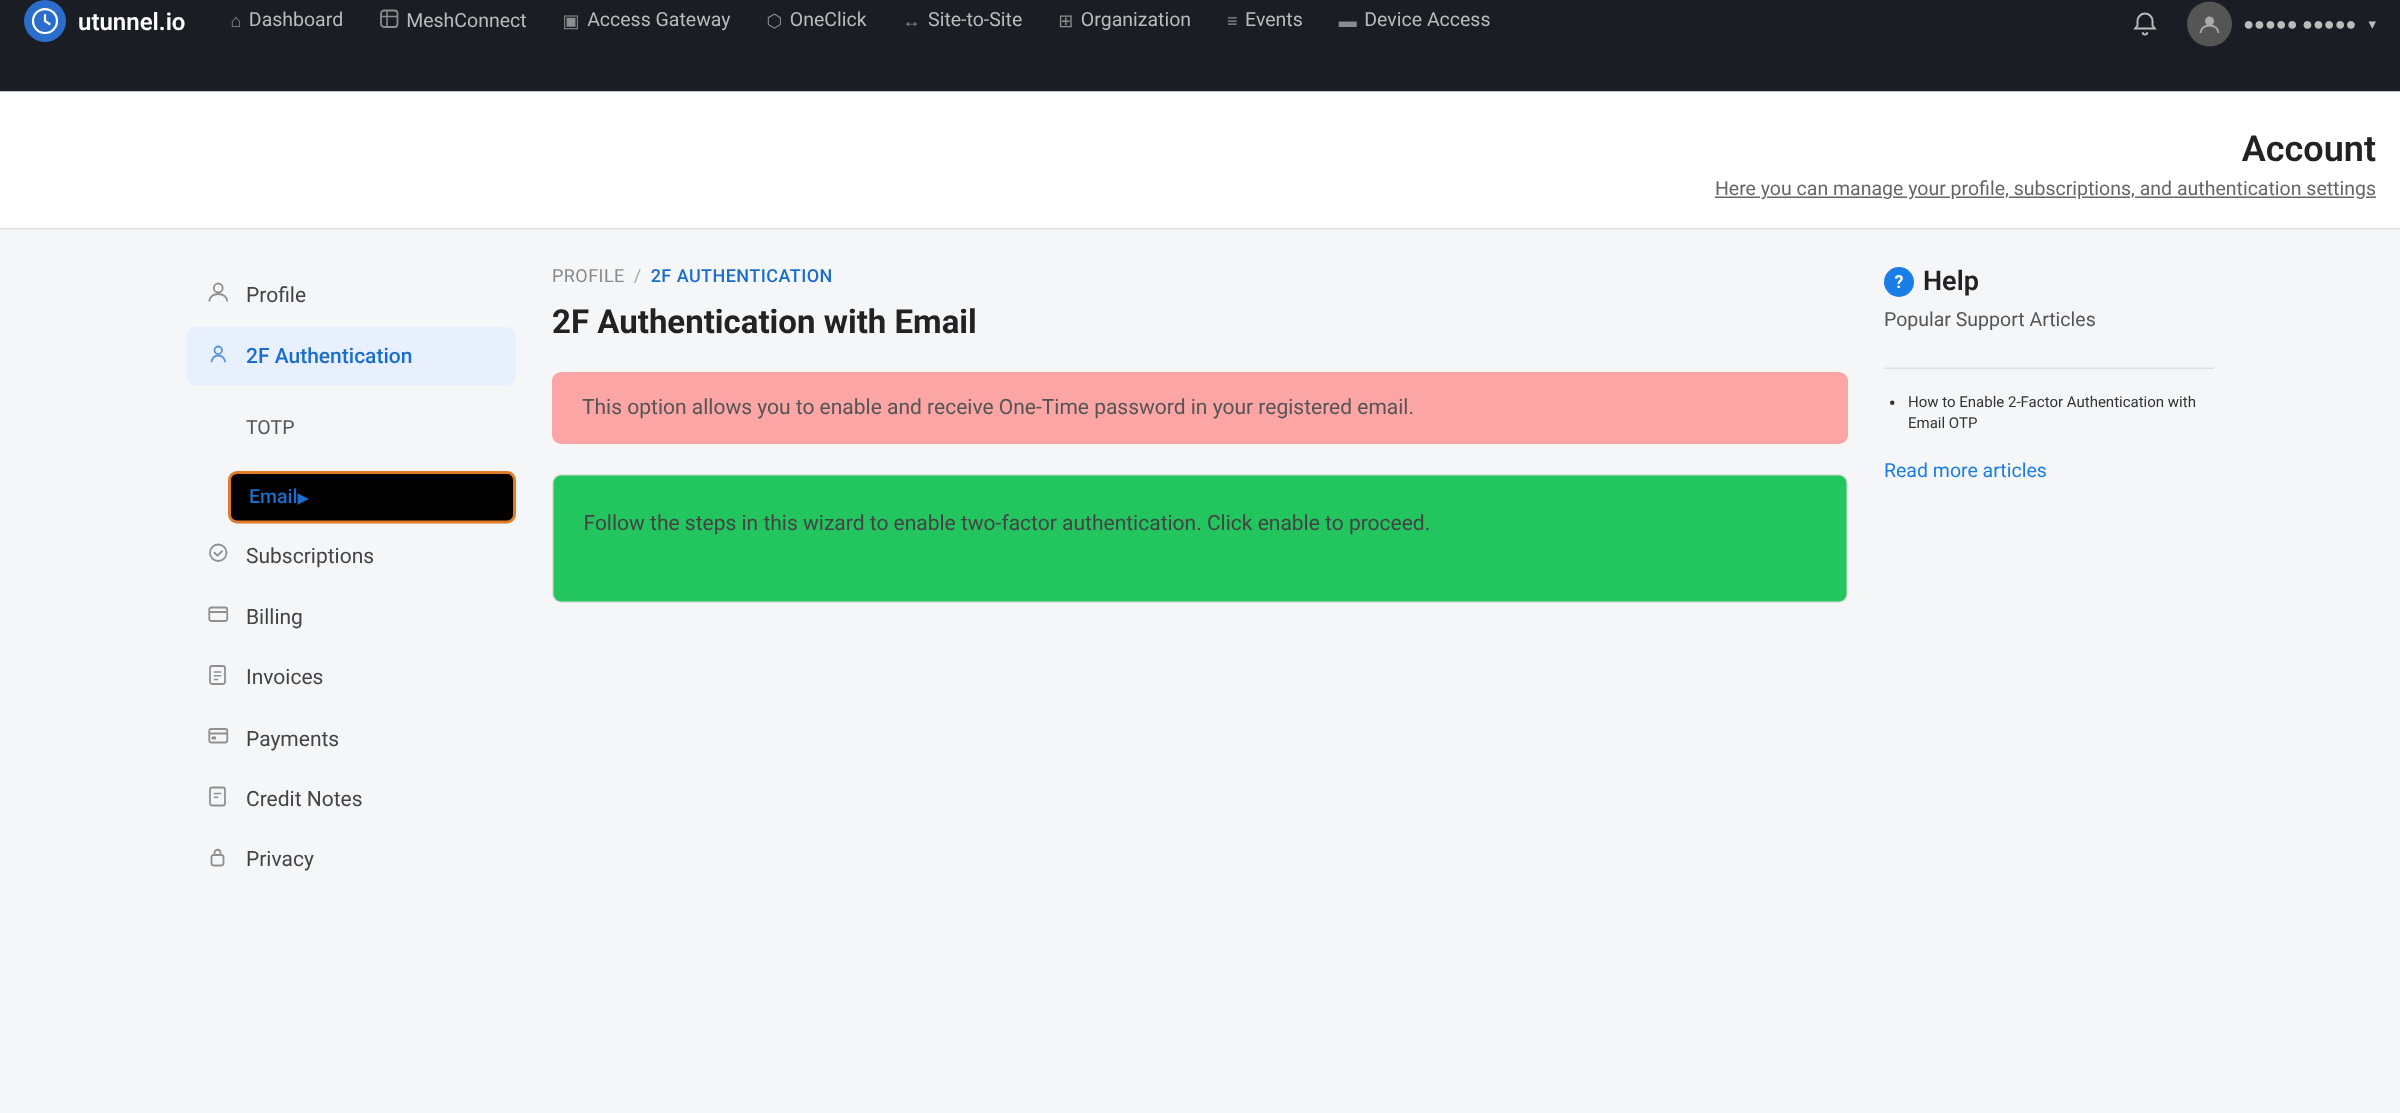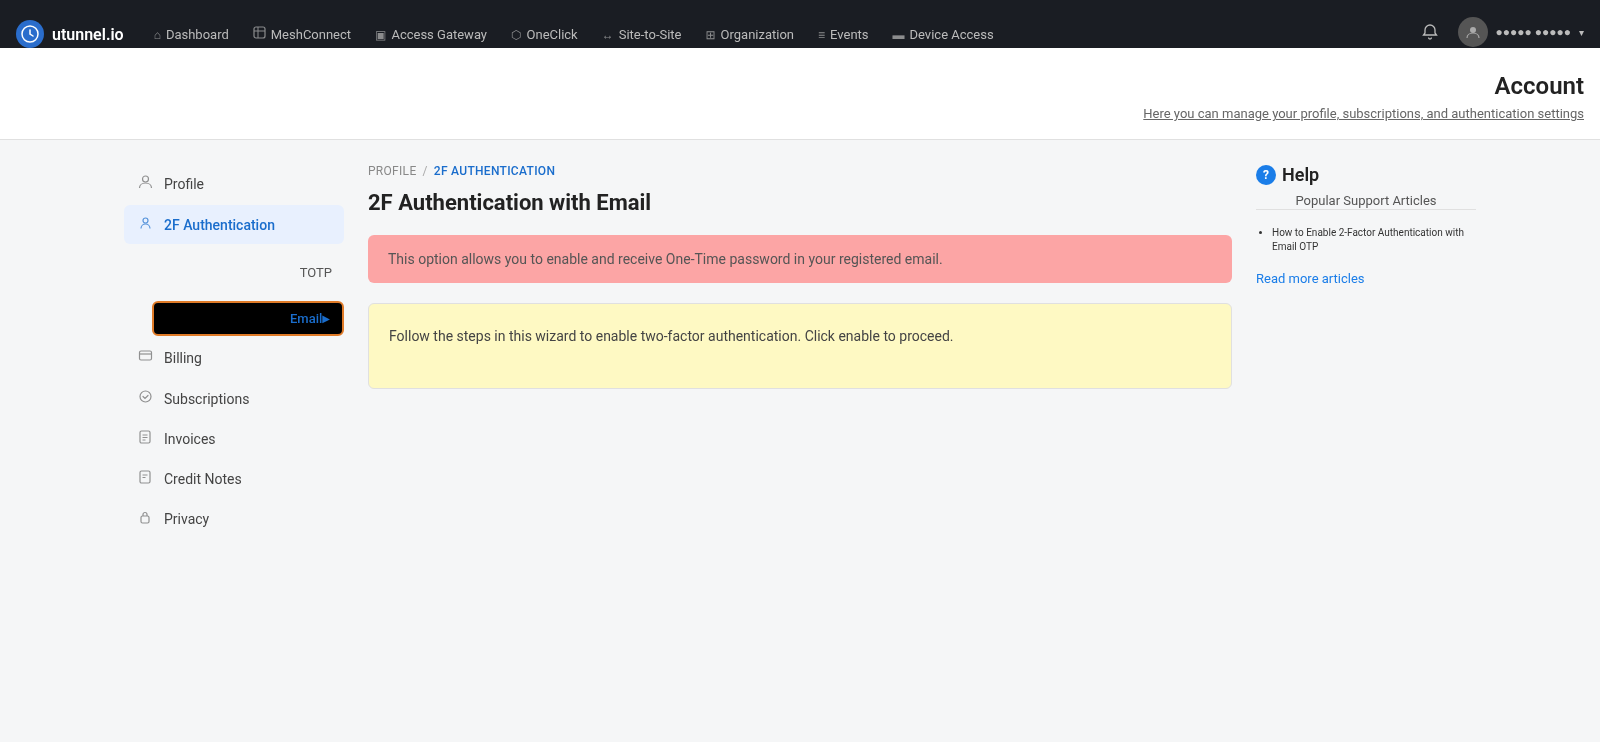--- a/index.html
+++ b/index.html
@@ -3,22 +3,22 @@
   <meta charset="utf-8">
   <style>
     * { box-sizing: border-box; margin: 0; padding: 0; }
     body { font-family: -apple-system, BlinkMacSystemFont, 'Segoe UI', Roboto, sans-serif; background: #f5f6f7; color: #333; font-size: 14px; }
 
     
     .topnav {
       background: #1a1d23;
       color: #ccc;
       display: flex;
-      align-items: flex-end;
-      height: 48px;
+      align-items: flex-start;
+      height: 61px;
       padding: 0 16px;
       gap: 4px;
     }
     .topnav-logo {
       display: flex;
       align-items: center;
       gap: 8px;
       color: #fff;
       font-size: 16px;
       font-weight: 600;
@@ -120,21 +120,21 @@
       font-size: 14px;
       margin-bottom: 2px;
       transition: background 0.15s;
     }
     .sidebar-item.active { background: #e8f0fe; color: #1a6dcc; font-weight: 500; }
     .sidebar-item-icon { font-size: 15px; opacity: 0.7; width: 18px; text-align: center; }
     .sidebar-sub { margin-left: 28px; }
     .sidebar-sub-item {
       display: flex;
       align-items: center;
-      justify-content: flex-end;
+      justify-content: flex-start;
       padding: 8px 12px;
       border-radius: 6px;
       cursor: pointer;
       color: #555;
       font-size: 13px;
       margin-bottom: 2px;
       transition: background 0.15s;
       margin-top: 13px;
     }
     .sidebar-sub-item.active-email {
@@ -173,21 +173,21 @@
     .info-box {
       background: #fca5a5;
       border-radius: 6px;
       padding: 16px 20px;
       color: #555;
       font-size: 14px;
       margin-bottom: 20px;
     }
 
     .wizard-box {
-      background: #fef9c3;
+      background: #22c55e;
       border: 1px solid #e0e0e0;
       border-radius: 6px;
       padding: 24px 20px;
     }
     .wizard-text {
       font-size: 14px;
       color: #444;
       margin-bottom: 20px;
     }
     .enable-btn {
@@ -225,22 +225,21 @@
       background: #1a7de8;
       border-radius: 50%;
       color: #fff;
       display: flex; align-items: center; justify-content: center;
       font-size: 12px;
       font-weight: bold;
     }
     .help-subtitle {
       font-size: 13px;
       color: #555;
-      margin-bottom: 1px;
-      text-align: center;
+      margin-bottom: 24px;
     }
     .help-divider {
       border: none;
       border-top: 1px solid #e0e0e0;
       margin-bottom: 16px;
     }
     .help-articles { list-style: disc; padding-left: 16px; margin-bottom: 16px; }
     .help-articles li { font-size: 10px; color: #333; margin-bottom: 8px; line-height: 1.4; }
     .read-more { color: #1a7de8; font-size: 13px; cursor: pointer; text-decoration: none; }
   </style>
@@ -350,47 +349,57 @@
       </div>
       <div class="sidebar-sub-item active-email">
         <span>Email</span>
         <span style="font-size:10px; color:#1a6dcc;">▶</span>
       </div>
     </div>
 
     <div class="sidebar-item">
       <span class="sidebar-item-icon">
         <svg width="15" height="15" viewBox="0 0 15 15" fill="none">
+            <circle cx="7.5" cy="7.5" r="5.5" stroke="#666" stroke-width="1.2"></circle>
+            <path d="M5 7.5l2 2 3-3" stroke="#666" stroke-width="1.2" stroke-linecap="round"></path>
+          </svg>
+      </span>
+      <span>Subscriptions</span>
+    </div>
+
+    <div class="sidebar-item">
+      <span class="sidebar-item-icon">
+        <svg width="15" height="15" viewBox="0 0 15 15" fill="none">
             <rect x="1.5" y="3" width="12" height="9" rx="1.5" stroke="#666" stroke-width="1.2"></rect>
             <path d="M1.5 6h12" stroke="#666" stroke-width="1.2"></path>
           </svg>
       </span>
       <span>Billing</span>
-    </div>
-
-    <div class="sidebar-item">
-      <span class="sidebar-item-icon">
-        <svg width="15" height="15" viewBox="0 0 15 15" fill="none">
-            <circle cx="7.5" cy="7.5" r="5.5" stroke="#666" stroke-width="1.2"></circle>
-            <path d="M5 7.5l2 2 3-3" stroke="#666" stroke-width="1.2" stroke-linecap="round"></path>
-          </svg>
-      </span>
-      <span>Subscriptions</span>
     </div>
 
     <div class="sidebar-item">
       <span class="sidebar-item-icon">
         <svg width="14" height="14" viewBox="0 0 14 14" fill="none">
             <rect x="2" y="1" width="10" height="12" rx="1.5" stroke="#666" stroke-width="1.2"></rect>
             <path d="M4.5 5h5M4.5 7.5h5M4.5 10h3" stroke="#666" stroke-width="1"></path>
           </svg>
       </span>
       <span>Invoices</span>
     </div>
 
+    <div class="sidebar-item">
+      <span class="sidebar-item-icon">
+        <svg width="15" height="15" viewBox="0 0 15 15" fill="none">
+            <rect x="1.5" y="3" width="12" height="9" rx="1.5" stroke="#666" stroke-width="1.2"></rect>
+            <path d="M1.5 6h12" stroke="#666" stroke-width="1.2"></path>
+            <rect x="3" y="8" width="3" height="2" rx="0.5" fill="#666"></rect>
+          </svg>
+      </span>
+      <span>Payments</span>
+    </div>
 
     <div class="sidebar-item">
       <span class="sidebar-item-icon">
         <svg width="14" height="14" viewBox="0 0 14 14" fill="none">
             <rect x="2" y="1" width="10" height="12" rx="1.5" stroke="#666" stroke-width="1.2"></rect>
             <path d="M4.5 5h5M4.5 7.5h3" stroke="#666" stroke-width="1"></path>
           </svg>
       </span>
       <span>Credit Notes</span>
     </div>

